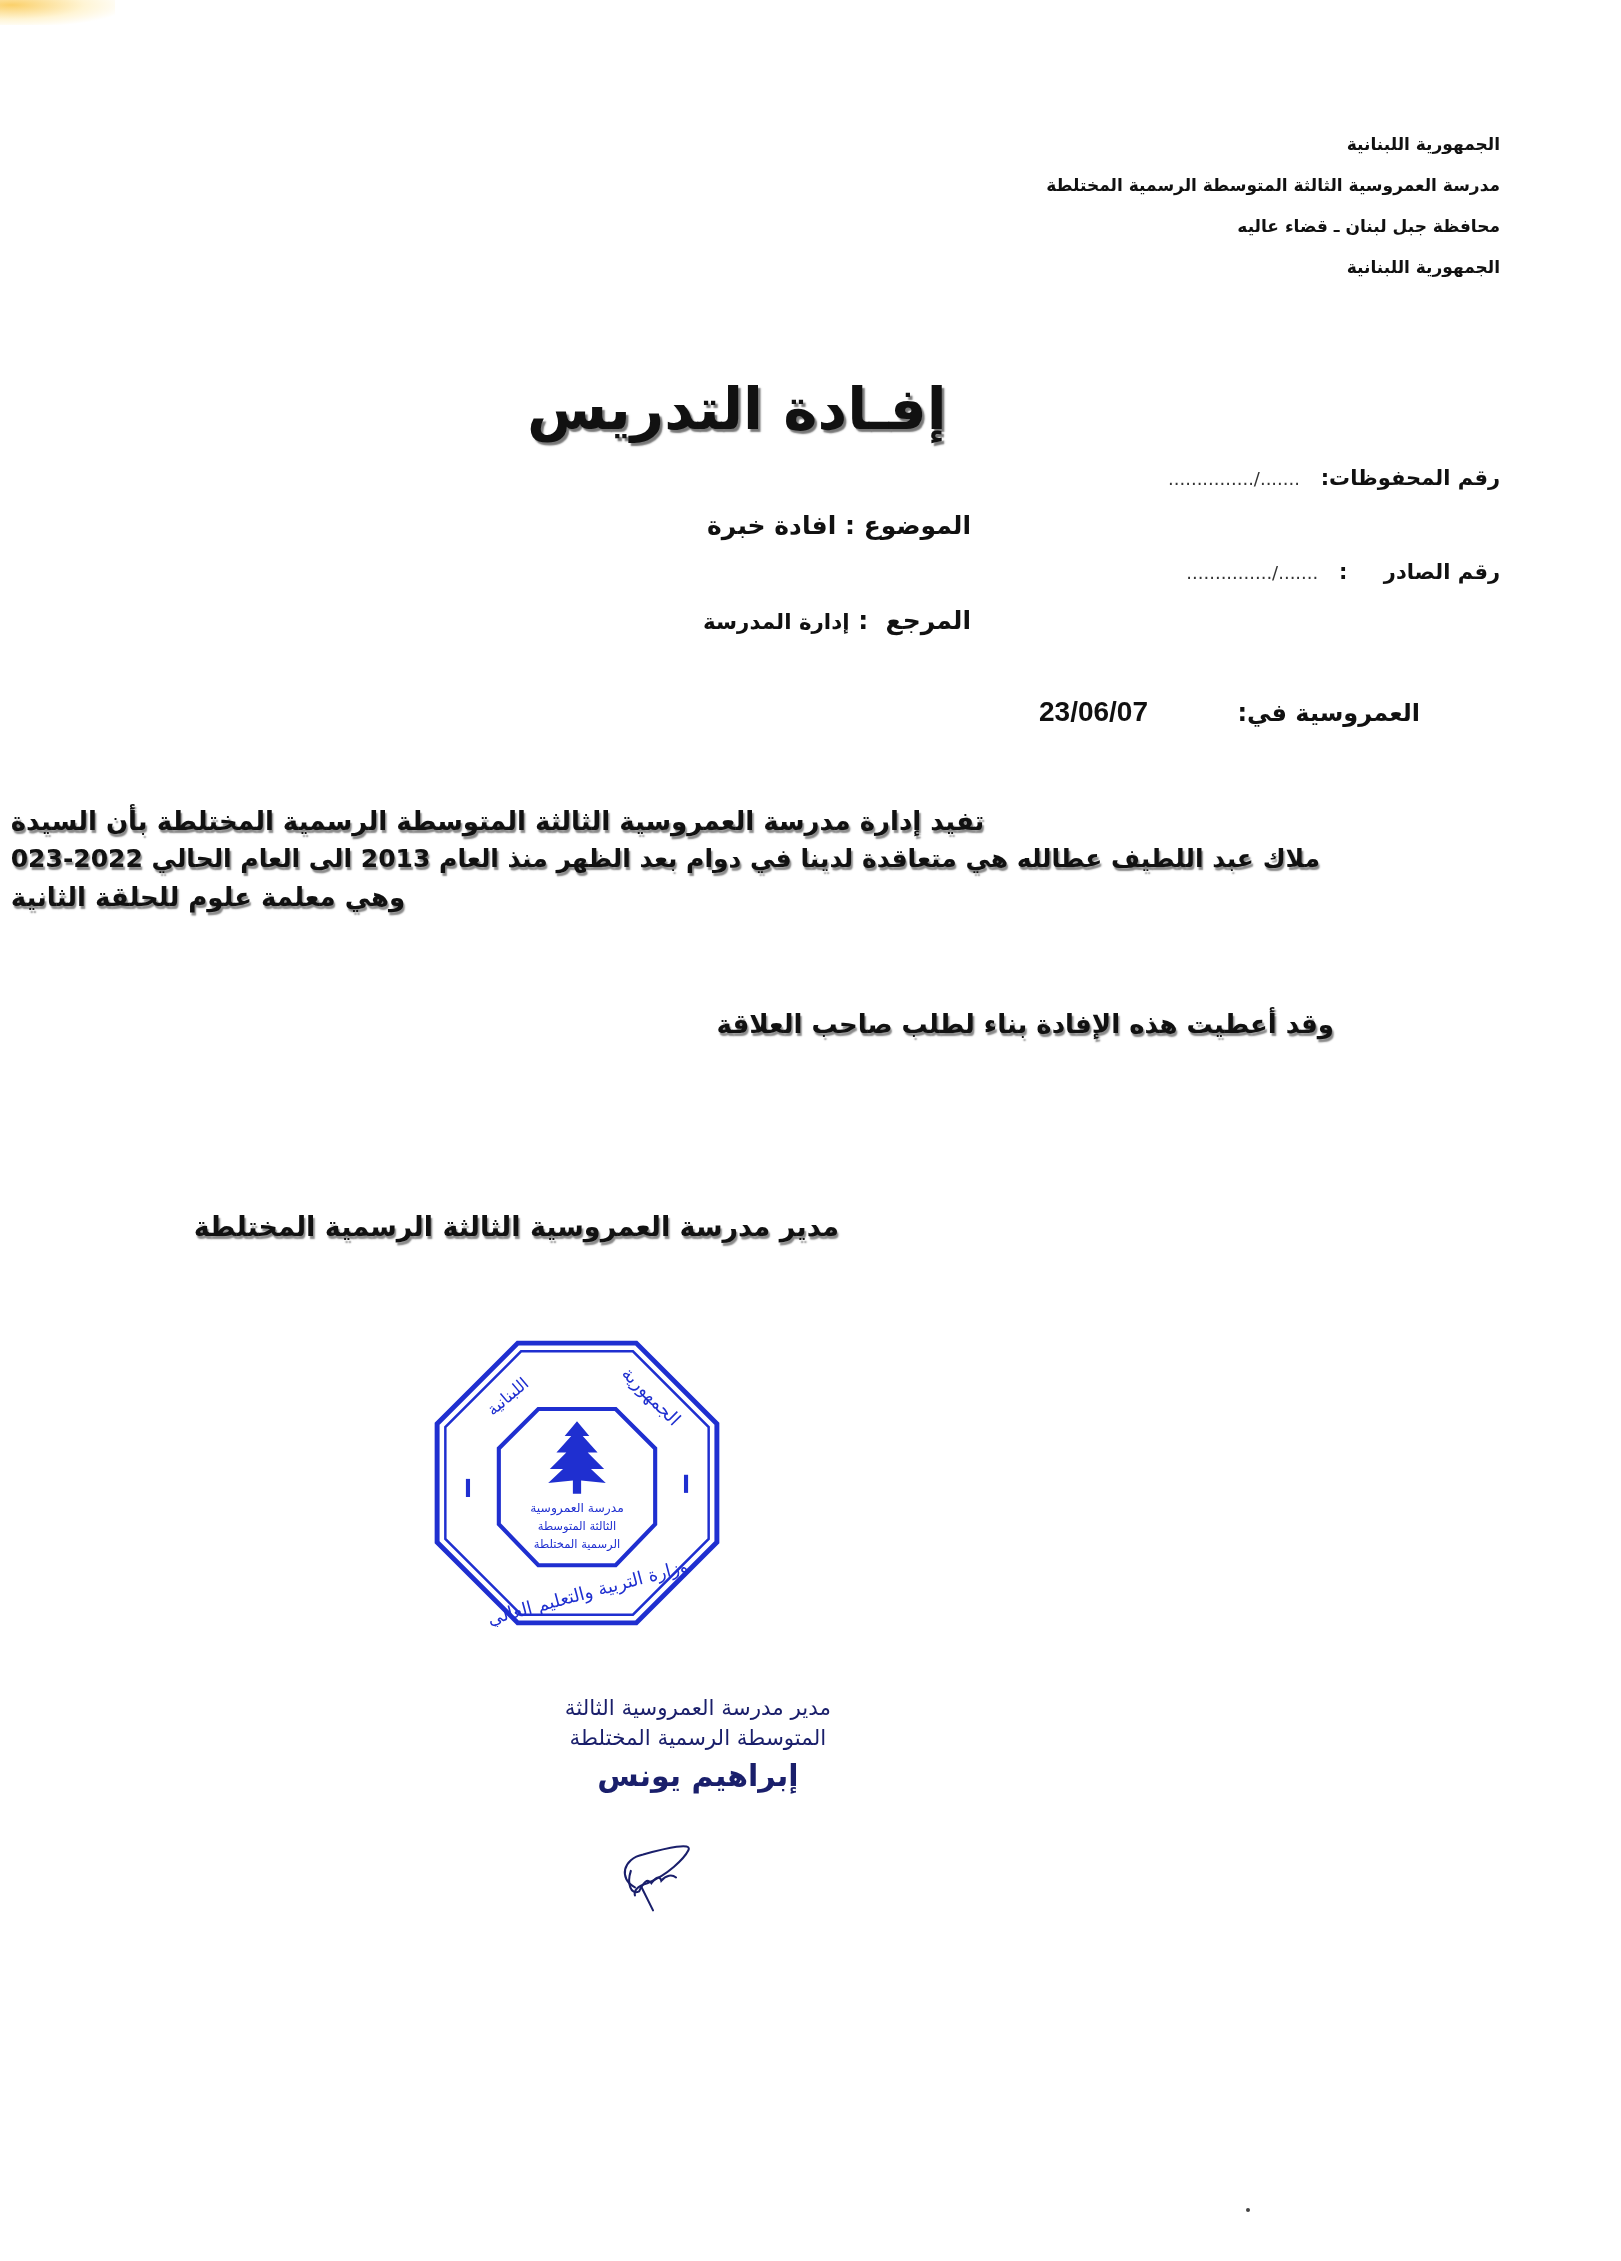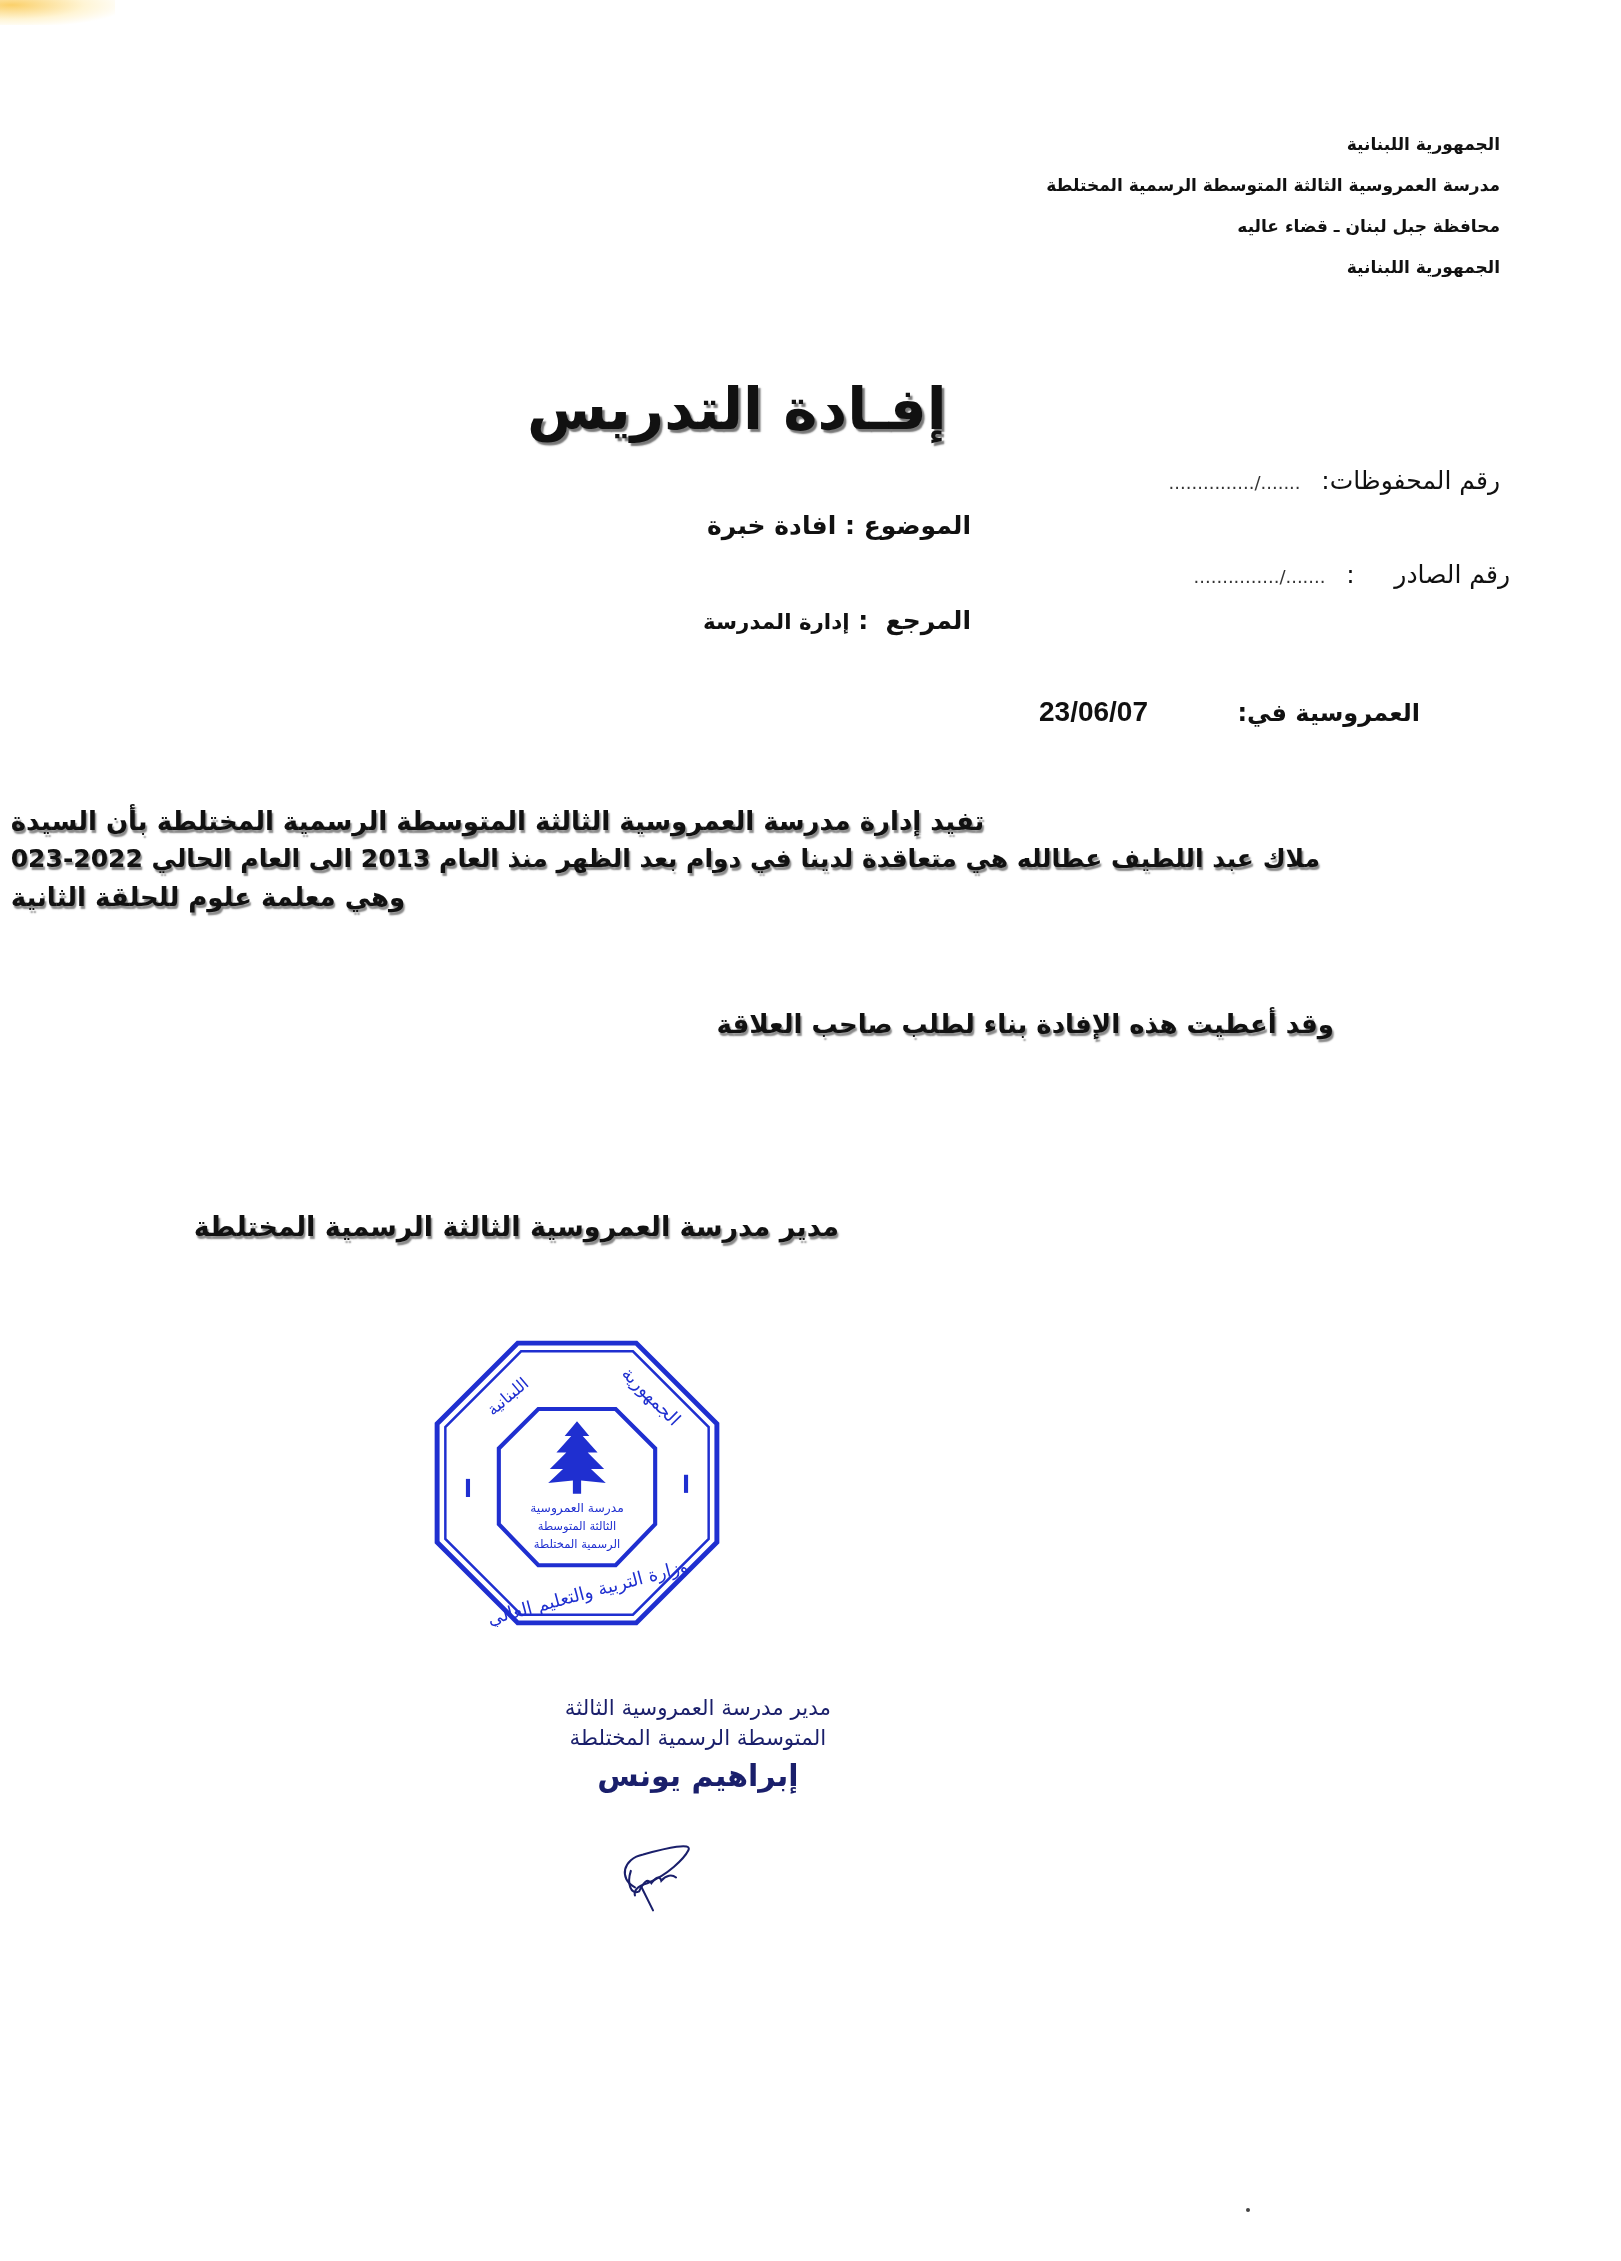--- a/index.html
+++ b/index.html
@@ -11,24 +11,24 @@
     position: absolute; left: 0; top: 0; width: 115px; height: 25px;
     background: radial-gradient(ellipse at 10% 20%, rgba(250,200,80,0.85), rgba(255,230,150,0.4) 50%, rgba(255,255,255,0) 80%);
   }
   .rtl { direction: rtl; position: absolute; white-space: nowrap; }
   .header { right: 122px; top: 124px; font-weight: bold; font-size: 17px; line-height: 41px; text-align: right; }
   .header div { margin: 0; }
   .title {
     left: 527px; top: 375px; font-size: 58px; font-weight: bold; text-align: left;
     text-shadow: 2.5px 3.3px 1.6px #777;
   }
-  .meta-label { font-size: 25px; font-weight: normal; }
+  .meta-label { font-size: 21px; font-weight: bold; }
   .dots { font-size: 18px; letter-spacing: 0.8px; color: #333; }
   .row-archive { right: 122px; top: 466px; }
-  .row-issued { right: 112px; top: 560px; }
+  .row-issued { right: 122px; top: 560px; }
   .row-archive .dots, .row-issued .dots { margin-right: 16.5px; }
   .row-subject { right: 651px; top: 511px; font-size: 25px; font-weight: bold; }
   .row-ref { right: 651px; top: 606px; font-size: 25px; font-weight: bold; }
   .row-ref .val { font-size: 21.4px; }
   .row-date { right: 202px; top: 696px; font-size: 24px; font-weight: bold; }
   .row-date .date-val { font-family: "Liberation Sans", sans-serif; font-size: 28px; margin-right: 81px; direction: ltr; unicode-bidi: embed; }
   .body-text { right: 302px; top: 766px; font-size: 26px; font-weight: bold; line-height: 38px; text-align: left; text-shadow: 1.6px 2.5px 1.6px #888; margin-top: 36px; }
   .body-text .l2 { font-size: 25px; }
   .closing { right: 288px; top: 1009px; font-size: 26px; font-weight: bold; text-shadow: 1.6px 2.5px 1.6px #888; }
   .director { right: 783px; top: 1211px; font-size: 27px; font-weight: bold; text-shadow: 1.6px 2.5px 1.6px #888; }

